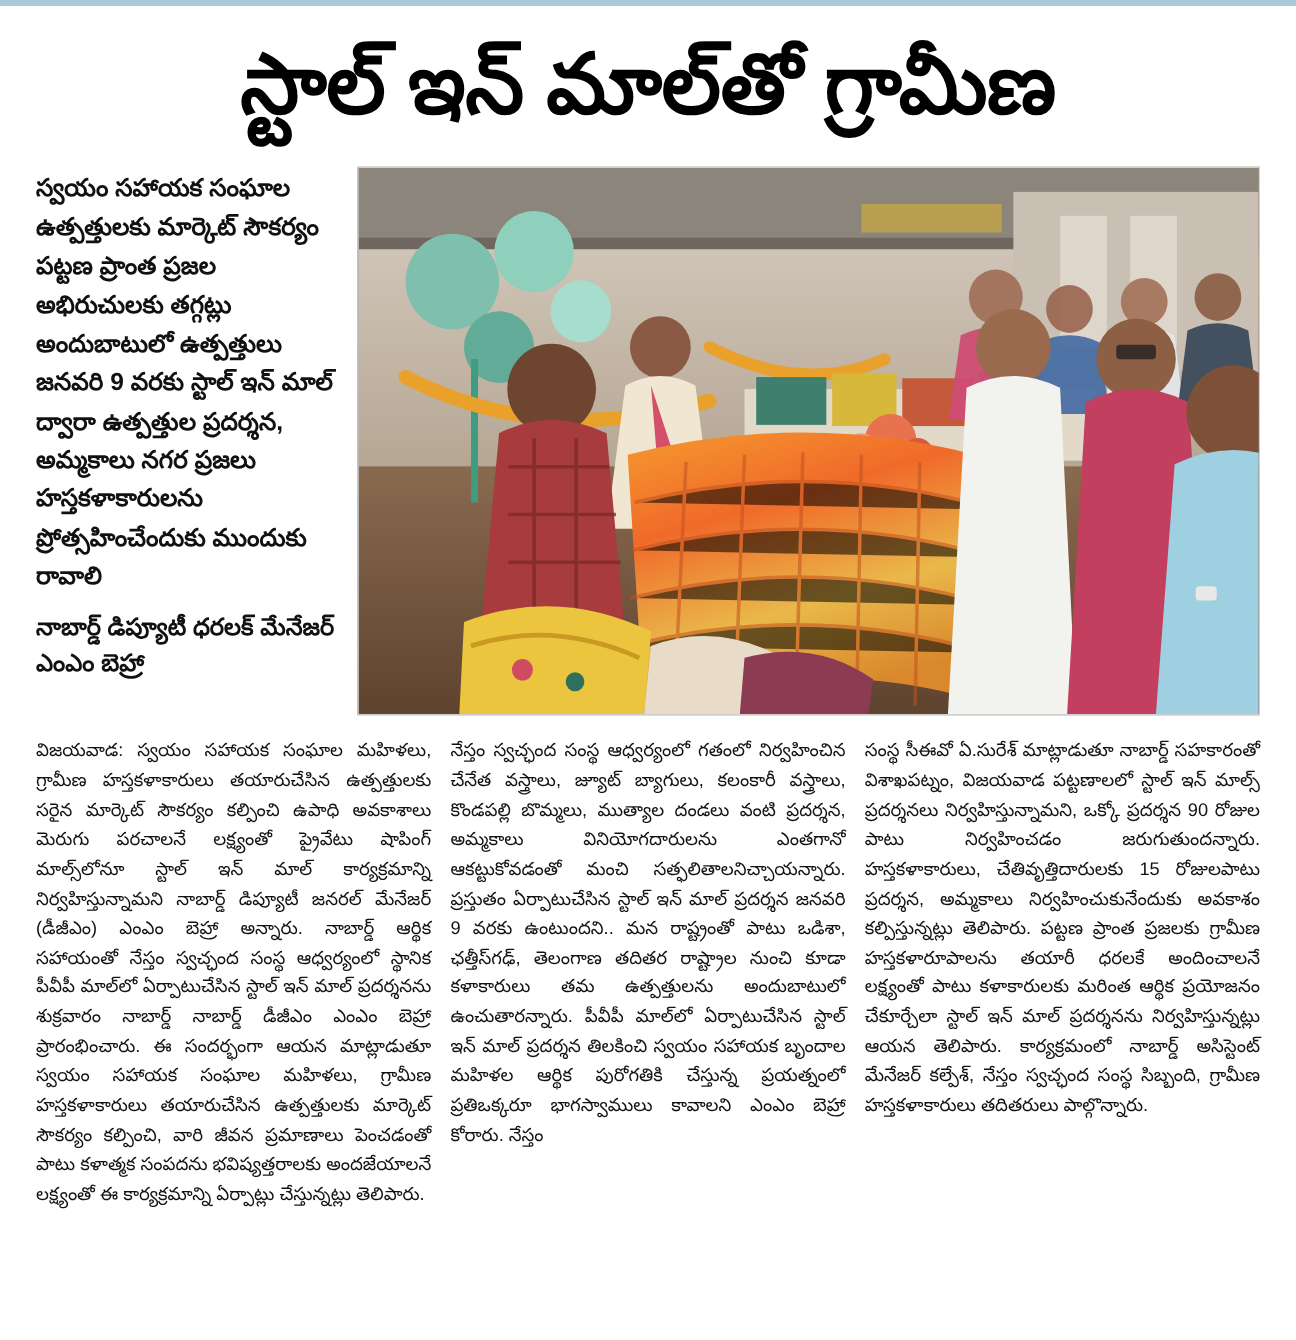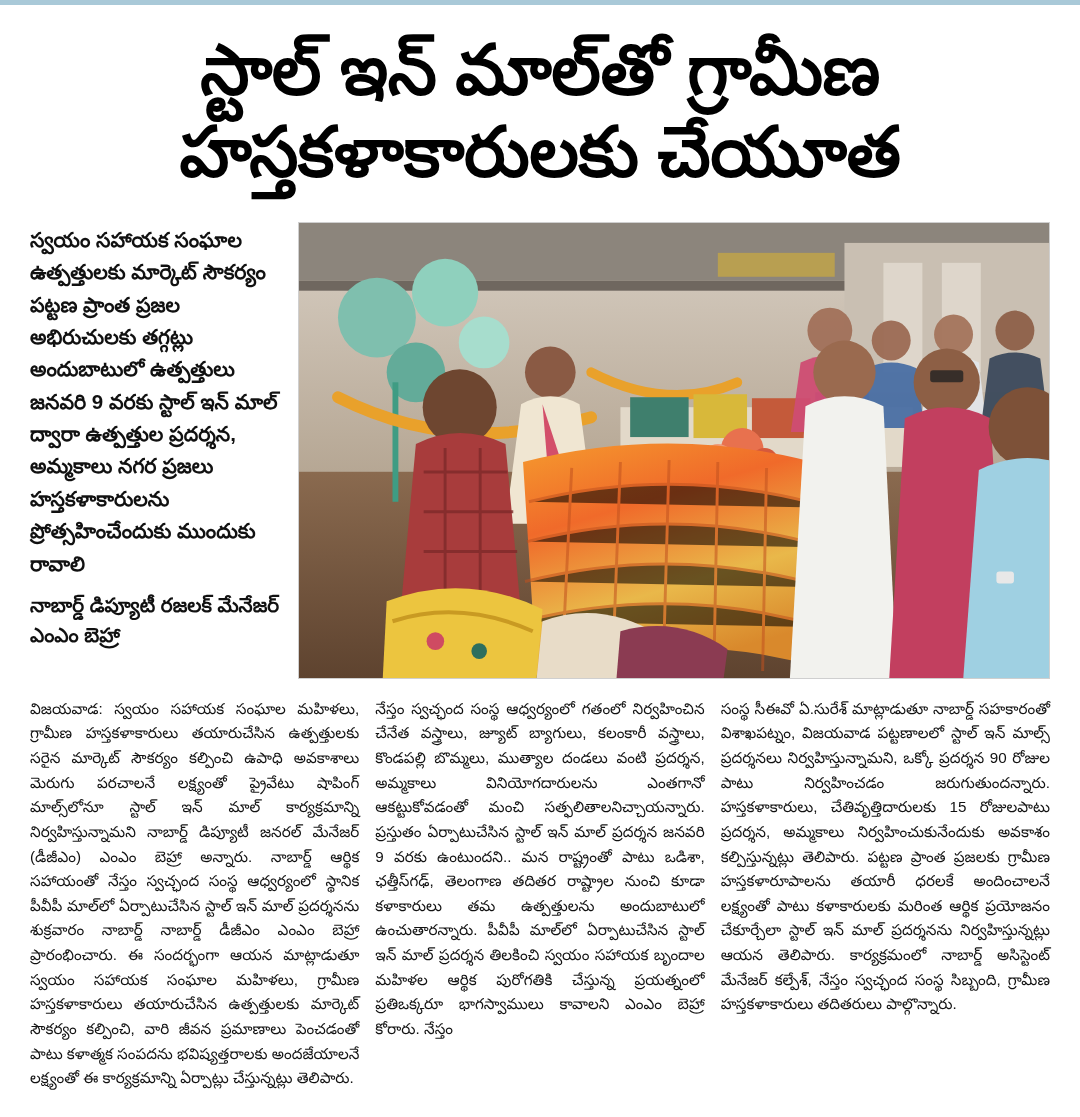--- a/index.html
+++ b/index.html
@@ -110,28 +110,27 @@
 </style>
 </head>
 <body>
 
 <div class="top-rule"></div>
 
 <div class="page">
 
   <div class="headline">
     <span class="line1">స్టాల్ ఇన్ మాల్‌తో గ్రామీణ</span>
-    <span class="line2">హస్తకళాకారులకు చేయూత</span>
   </div>
 
   <div class="upper">
 
     <div class="blurb">
       <p>స్వయం సహాయక సంఘాల ఉత్పత్తులకు మార్కెట్ సౌకర్యం పట్టణ ప్రాంత ప్రజల అభిరుచులకు తగ్గట్లు అందుబాటులో ఉత్పత్తులు జనవరి 9 వరకు స్టాల్ ఇన్ మాల్ ద్వారా ఉత్పత్తుల ప్రదర్శన, అమ్మకాలు నగర ప్రజలు హస్తకళాకారులను ప్రోత్సహించేందుకు ముందుకు రావాలి</p>
-      <p class="credit">నాబార్డ్ డిప్యూటీ రజలక్ మేనేజర్ ఎంఎం బెహ్రా</p>
+      <p class="credit">నాబార్డ్ డిప్యూటీ ధరలక్ మేనేజర్ ఎంఎం బెహ్రా</p>
     </div>
 
     <div class="photo-wrap">
       <div class="photo">
         <svg viewBox="0 0 770 457" preserveAspectRatio="none" width="100%" height="100%">
           <defs>
             <linearGradient id="cloth" x1="0" y1="0" x2="0.4" y2="1">
               <stop offset="0%" stop-color="#f59a2e"></stop>
               <stop offset="35%" stop-color="#f06a2a"></stop>
               <stop offset="70%" stop-color="#e9b84a"></stop>

